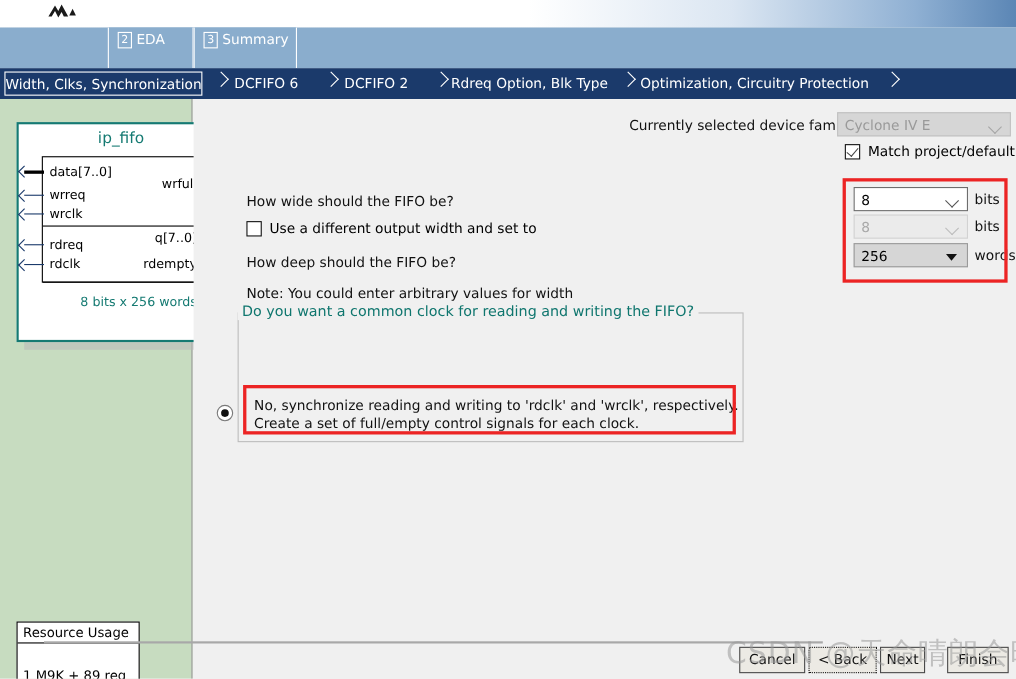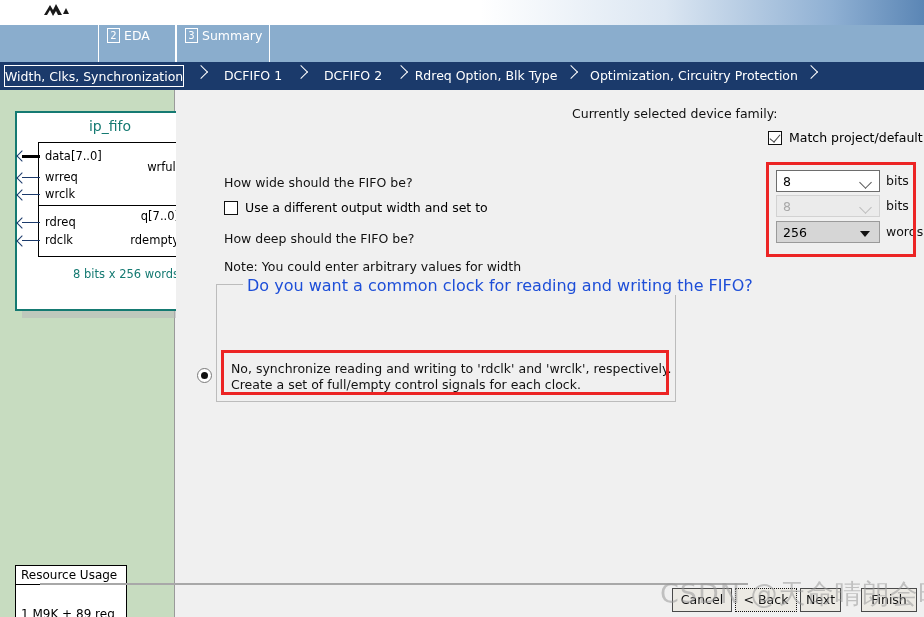--- a/index.html
+++ b/index.html
@@ -42,21 +42,21 @@
     font-size:10px;margin-right:4px;vertical-align:1px;
   }
 
   
   #crumbbar{
     position:absolute;left:0;top:62px;width:924px;height:28px;
     background:#1b3a6b;
   }
   .crumb{
     position:absolute;top:0;height:28px;line-height:28px;
-    color:#ffffff;font-size:12.5px;text-align:center;white-space:nowrap;
+    color:#ffffff;font-size:12.5px;white-space:nowrap;
   }
   .crumb.cur{
     left:4px;width:180px;height:22px;line-height:22px;top:3px;
     border:1px solid #ffffff;box-sizing:border-box;
   }
   .chev{
     position:absolute;top:5px;width:15px;height:18px;
   }
   .chev::before{
     content:"";position:absolute;left:0;top:0;
@@ -162,22 +162,22 @@
   #unit1{left:710px;top:83px;}
   #unit2{left:710px;top:108px;}
   #unit3{left:710px;top:134px;}
 
   
   #group{
     position:absolute;left:40px;top:194px;width:460px;height:118px;
     border:1px solid #bcbcbc;box-sizing:border-box;
   }
   #grouplabel{
-    position:absolute;left:67px;top:186px;background:#f0f0f0;
-    padding:0 4px;font-size:16px;color:#1d4ed8;
+    position:absolute;left:40px;top:186px;background:#f0f0f0;
+    padding:0 4px;font-size:13px;color:#0f766e;
   }
   .radiorow{position:absolute;left:55px;font-size:12.5px;line-height:16px;color:#111;}
   #rr1{top:224px;}
   #rr2{top:271px;}
   .rb{
     position:absolute;left:-34px;top:7px;width:15px;height:15px;border-radius:50%;
     border:1.4px solid #7a7a7a;background:#ffffff;box-sizing:border-box;
   }
   .rb.on::after{
     content:"";position:absolute;left:3px;top:3px;width:7px;height:7px;border-radius:50%;background:#111;
@@ -217,21 +217,21 @@
     <span class="tabnum">2</span><span>EDA</span>
   </div>
   <div class="tab inact" id="tab3">
     <span class="tabnum">3</span><span>Summary</span>
   </div>
 </div>
 
 <div id="crumbbar">
   <div class="crumb cur">Width, Clks, Synchronization</div>
   <div class="chev" style="left:196px"></div>
-  <div class="crumb" style="left:213px;width:80px">DCFIFO 1</div>
+  <div class="crumb" style="left:213px;width:80px">DCFIFO 6</div>
   <div class="chev" style="left:296px"></div>
   <div class="crumb" style="left:313px;width:80px">DCFIFO 2</div>
   <div class="chev" style="left:396px"></div>
   <div class="crumb" style="left:410px;width:152px">Rdreq Option, Blk Type</div>
   <div class="chev" style="left:566px"></div>
   <div class="crumb" style="left:582px;width:224px">Optimization, Circuitry Protection</div>
   <div class="chev" style="left:806px"></div>
 </div>
 
 <div id="leftpanel"></div>
@@ -277,20 +277,24 @@
 </div>
 
 <div id="resbox">
   <div class="r1">Resource Usage</div>
   <div class="r2">1 M9K + 89 reg</div>
 </div>
 
 <div id="main">
 
   <div id="devfamlabel" class="qtext">Currently selected device family:</div>
+  <div id="devfam">
+    <span>Cyclone IV E</span>
+    <span id="devfamarrow"></span>
+  </div>
 
   <div id="matchrow">
     <span class="cbox on"></span><span>Match project/default</span>
   </div>
 
   <div class="qtext" id="q1">How wide should the FIFO be?</div>
 
   <div id="optrow">
     <span class="cbox"></span><span>Use a different output width and set to</span>
   </div>

